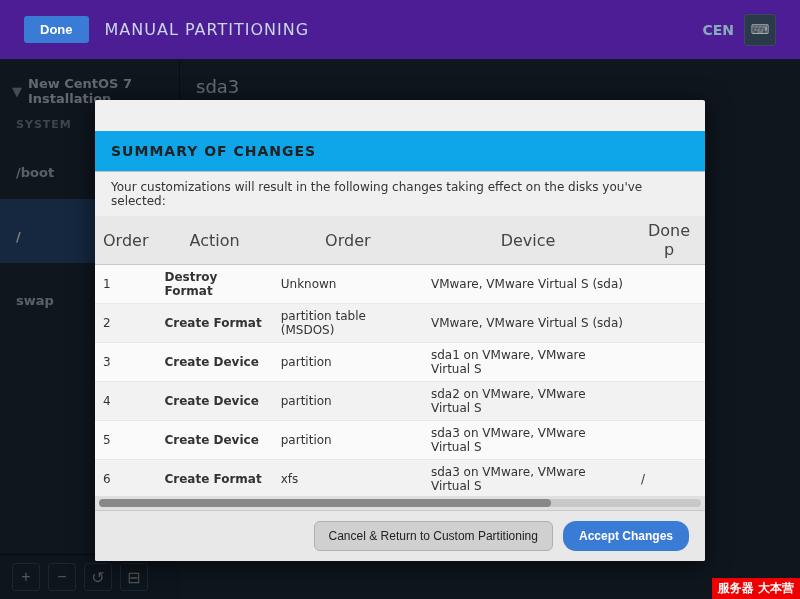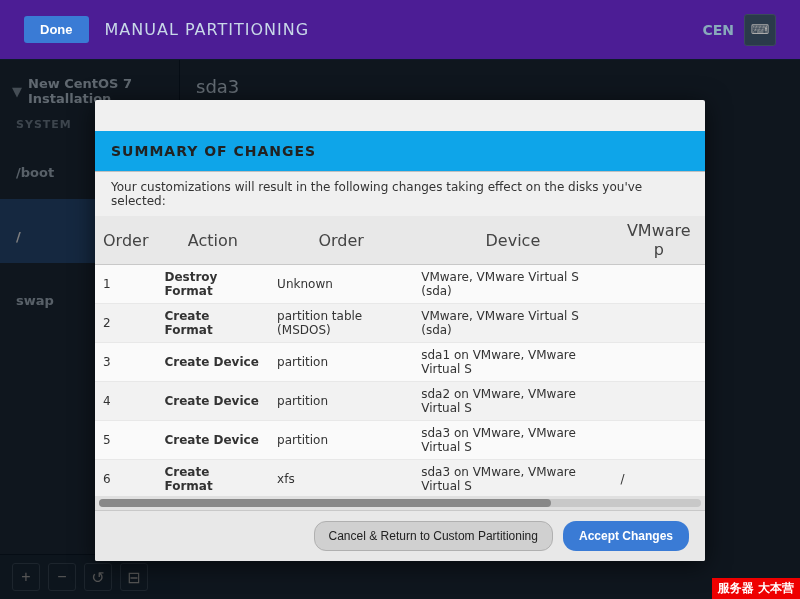--- a/index.html
+++ b/index.html
@@ -281,21 +281,21 @@
       display: flex;
       justify-content: flex-end;
       gap: 10px;
       border-top: 1px solid #c8c8c8;
     }
     #cancel-button {
       background: #d0d0d0;
       color: #222;
       border: 1px solid #b0b0b0;
       padding: 7px 14px;
-      border-radius: 12px;
+      border-radius: 6px;
       cursor: pointer;
       font-size: 12px;
     }
     #accept-button {
       background: #3a7bd5;
       color: white;
       border: none;
       padding: 7px 16px;
       border-radius: 13px;
       cursor: pointer;
@@ -377,21 +377,21 @@
       <div id="modal-desc">Your customizations will result in the following changes taking effect on the disks you've selected:</div>
 
       <div id="table-container">
         <table id="changes-table">
           <thead>
             <tr>
               <th>Order</th>
               <th>Action</th>
               <th>Order</th>
               <th>Device</th>
-              <th>VMware p</th>
+              <th>Done p</th>
             </tr>
           </thead>
           <tbody id="table-body">
           <tr>
                 <td>1</td>
                 <td class="action-destroy">Destroy Format</td>
                 <td>Unknown</td>
                 <td>VMware, VMware Virtual S (sda)</td>
                 <td></td>
               </tr>

